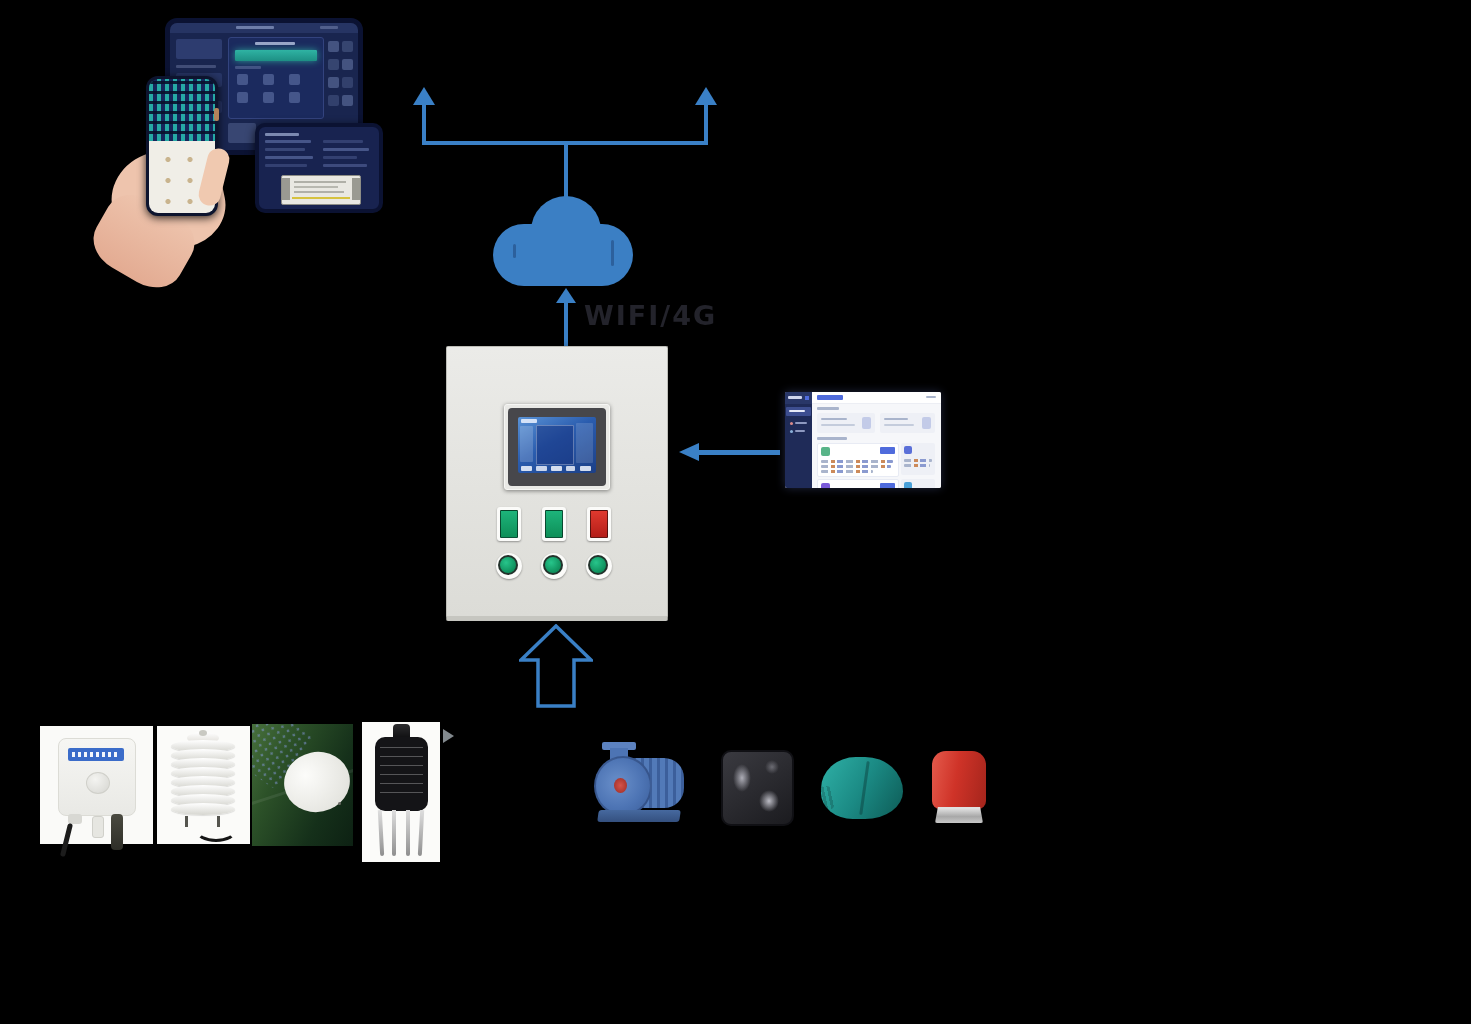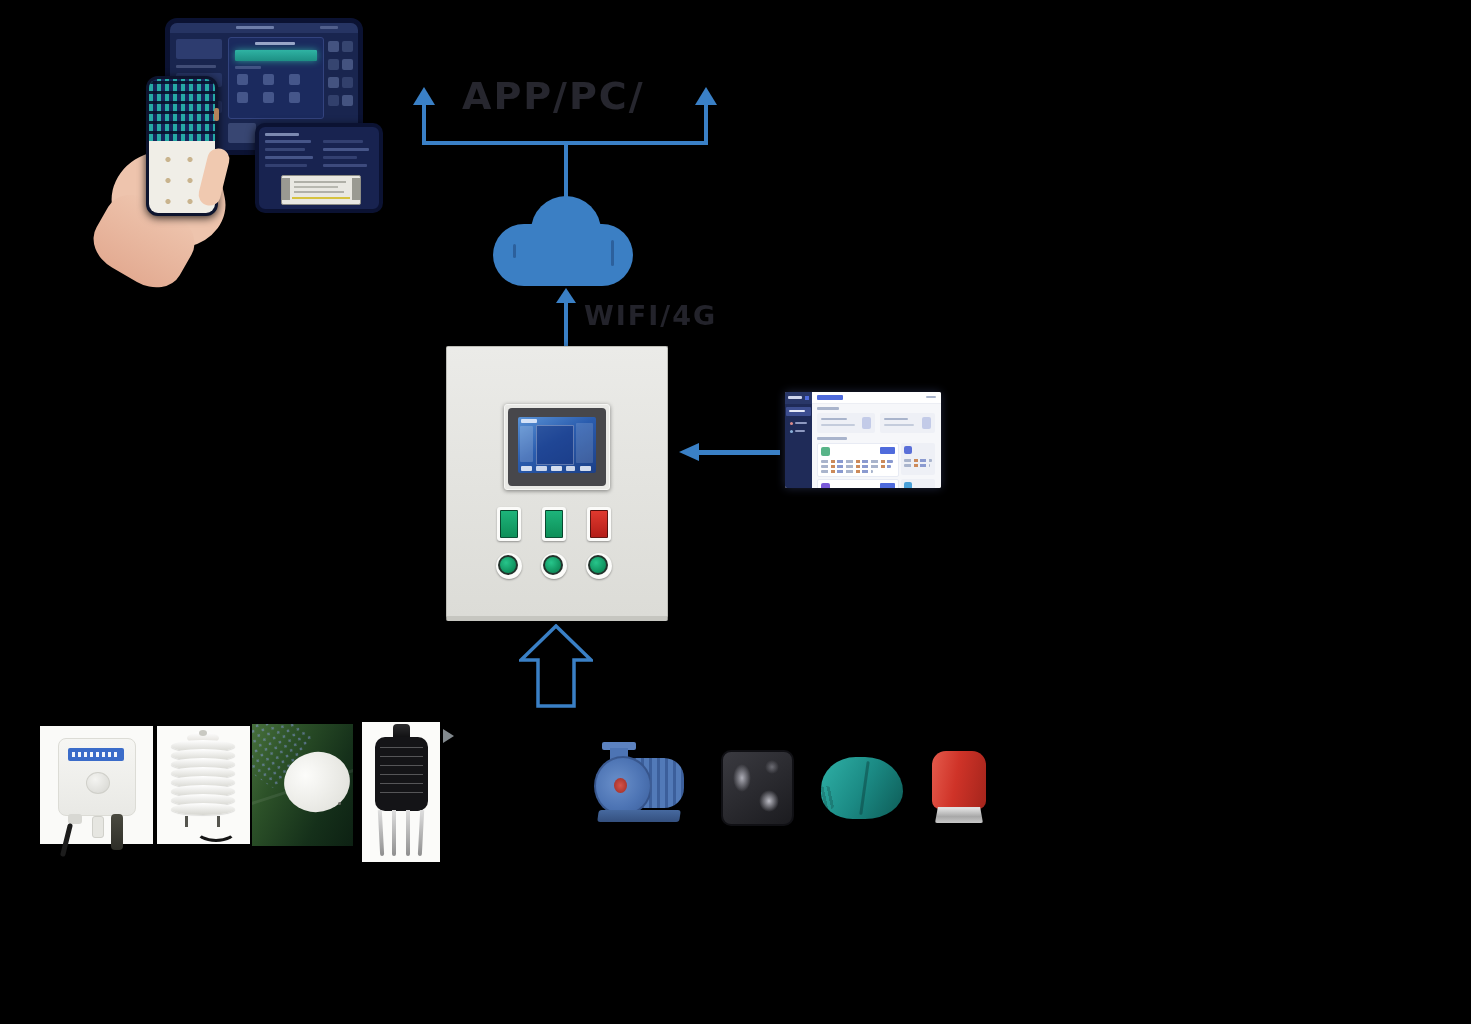--- a/index.html
+++ b/index.html
@@ -158,21 +158,20 @@
     <div class="hand" style="left:203px;top:148px;width:22px;height:58px;border-radius:12px;transform:rotate(14deg);background:#f0c9b0;z-index:5;"></div>
   </div>
 
   <div class="ah-up" style="left:413px;top:87px;"></div>
   <div class="bline" style="left:422px;top:103px;width:4px;height:40px;"></div>
   <div class="ah-up" style="left:695px;top:87px;"></div>
   <div class="bline" style="left:704px;top:103px;width:4px;height:40px;"></div>
   <div class="bline" style="left:422px;top:141px;width:286px;height:4px;"></div>
   <div class="bline" style="left:564px;top:145px;width:4px;height:56px;"></div>
 
-  <div class="label-dark" style="left:462px;top:74px;font-size:38px;">APP/PC/</div>
 
   <div class="abs" style="left:493px;top:196px;width:140px;height:92px;">
     <div class="cloud-bump" style="left:38px;top:0;width:70px;height:70px;"></div>
     <div class="cloud-body" style="left:0;top:28px;width:140px;height:62px;"></div>
     <div class="cloud-mark" style="left:20px;top:48px;"></div>
     <div class="cloud-mark" style="left:118px;top:44px;height:26px;"></div>
   </div>
 
   <div class="ah-up small" style="left:556px;top:288px;"></div>
   <div class="bline" style="left:564px;top:302px;width:4px;height:44px;"></div>

